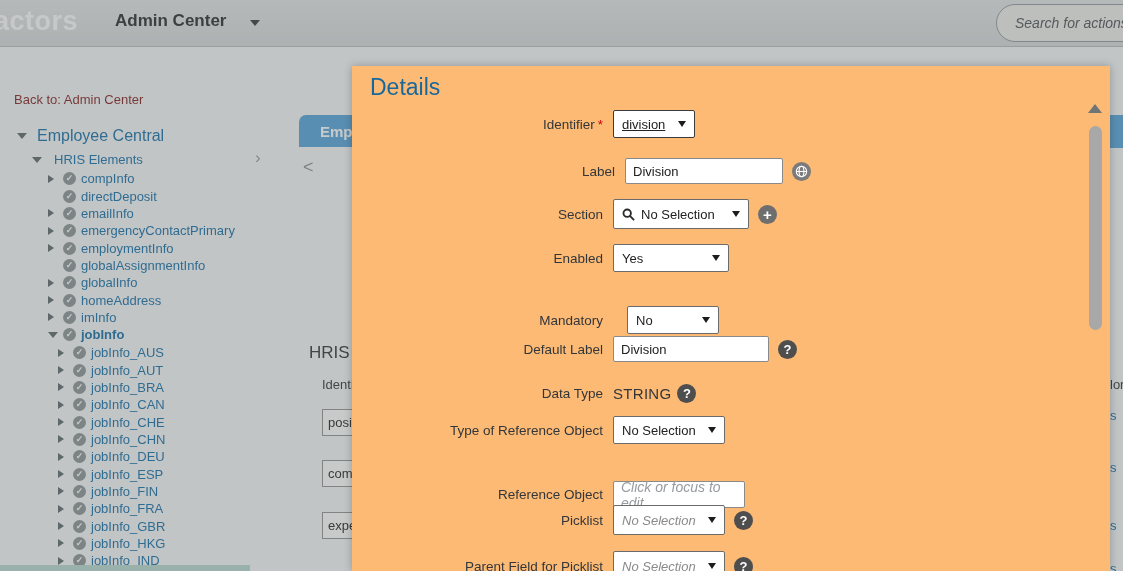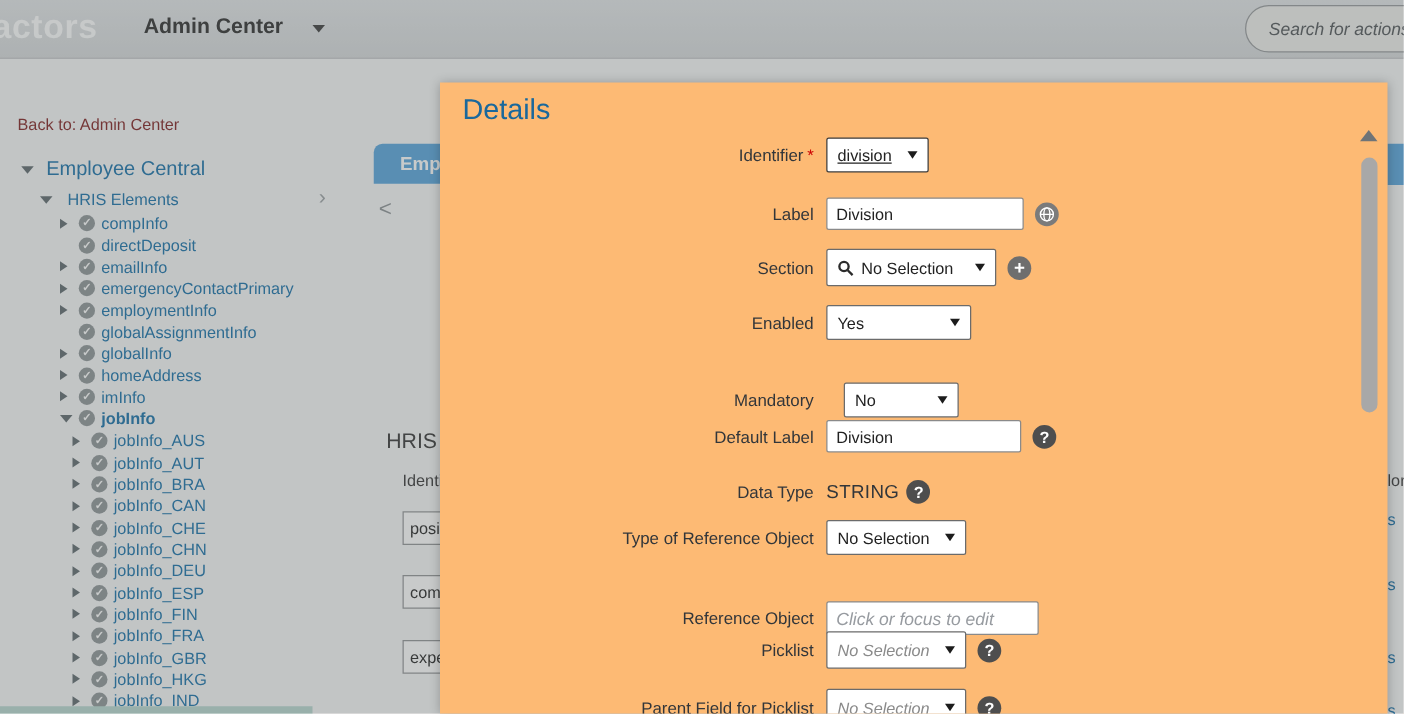--- a/index.html
+++ b/index.html
@@ -61,21 +61,21 @@
   .rfrag.blue { color:#146FA8; }
   .rfrag.dark { color:#333; }
 
   
   #dim { position:absolute; inset:0; background:rgba(98,102,104,.35); z-index:5; }
 
   
   #modal { position:absolute; left:352px; top:66px; width:758px; height:505px;
     background:#fdba74; z-index:10; box-shadow:0 0 8px rgba(0,0,0,.25); overflow:hidden; }
   #modalTitle { position:absolute; left:18px; top:8px; font-size:23px; color:#19689C; }
-  .mrow { position:absolute; left:0; display:flex; align-items:center;margin-left:48px; }
+  .mrow { position:absolute; left:0; display:flex; align-items:center; }
   .mlabel { width:251px; text-align:right; margin-right:10px; font-size:13.5px; color:#32363a; }
   .req { color:#CC0000; margin-left:3px; }
   .dd { border:1px solid #6b6b6b; border-radius:2px; background:#fff; height:28px;
     display:flex; align-items:center; justify-content:space-between; padding:0 8px;
     font-size:13px; color:#222; }
   .dd .arr { width:0; height:0; border-left:4.5px solid transparent;
     border-right:4.5px solid transparent; border-top:6px solid #1c1c1c; margin-left:10px; }
   .dd.focus { border-color:#3c3c3c; }
   .dd.focus .val { text-decoration:underline; }
   .dd .muted { font-style:italic; color:#8a8a8a; }
@@ -363,21 +363,21 @@
     <div class="mrow" style="top:44px;">
       <div class="mlabel">
         <span>Identifier</span><span class="req">*</span>
       </div>
       <div class="dd focus" style="width:82px;">
         <span class="val">division</span>
         <span class="arr"></span>
       </div>
     </div>
 
-    <div class="mrow" style="top:92px;">
+    <div class="mrow" style="top:92px;padding-left:12px;">
       <div class="mlabel">Label</div>
       <div class="ti" style="width:158px;">
         <span>Division</span>
       </div>
       <span class="cicon gicon">
         <svg width="13" height="13" viewBox="0 0 14 14">
             <g fill="none" stroke="#fff" stroke-width="1.2">
               <circle cx="7" cy="7" r="5.6"></circle>
               <ellipse cx="7" cy="7" rx="2.6" ry="5.6"></ellipse>
               <line x1="1.4" y1="7" x2="12.6" y2="7"></line>
@@ -436,21 +436,21 @@
     <div class="mrow" style="top:350px;">
       <div class="mlabel">Type of Reference Object</div>
       <div class="dd" style="width:112px;">
         <span>No Selection</span>
         <span class="arr"></span>
       </div>
     </div>
 
     <div class="mrow" style="top:415px;">
       <div class="mlabel">Reference Object</div>
-      <div class="ti" style="width:170px; height:27px;">
+      <div class="ti" style="width:132px; height:27px;">
         <span class="ph">Click or focus to edit</span>
       </div>
     </div>
 
     <div class="mrow" style="top:439px;">
       <div class="mlabel">Picklist</div>
       <div class="dd" style="width:112px; height:30px;">
         <span class="muted">No Selection</span>
         <span class="arr"></span>
       </div>

